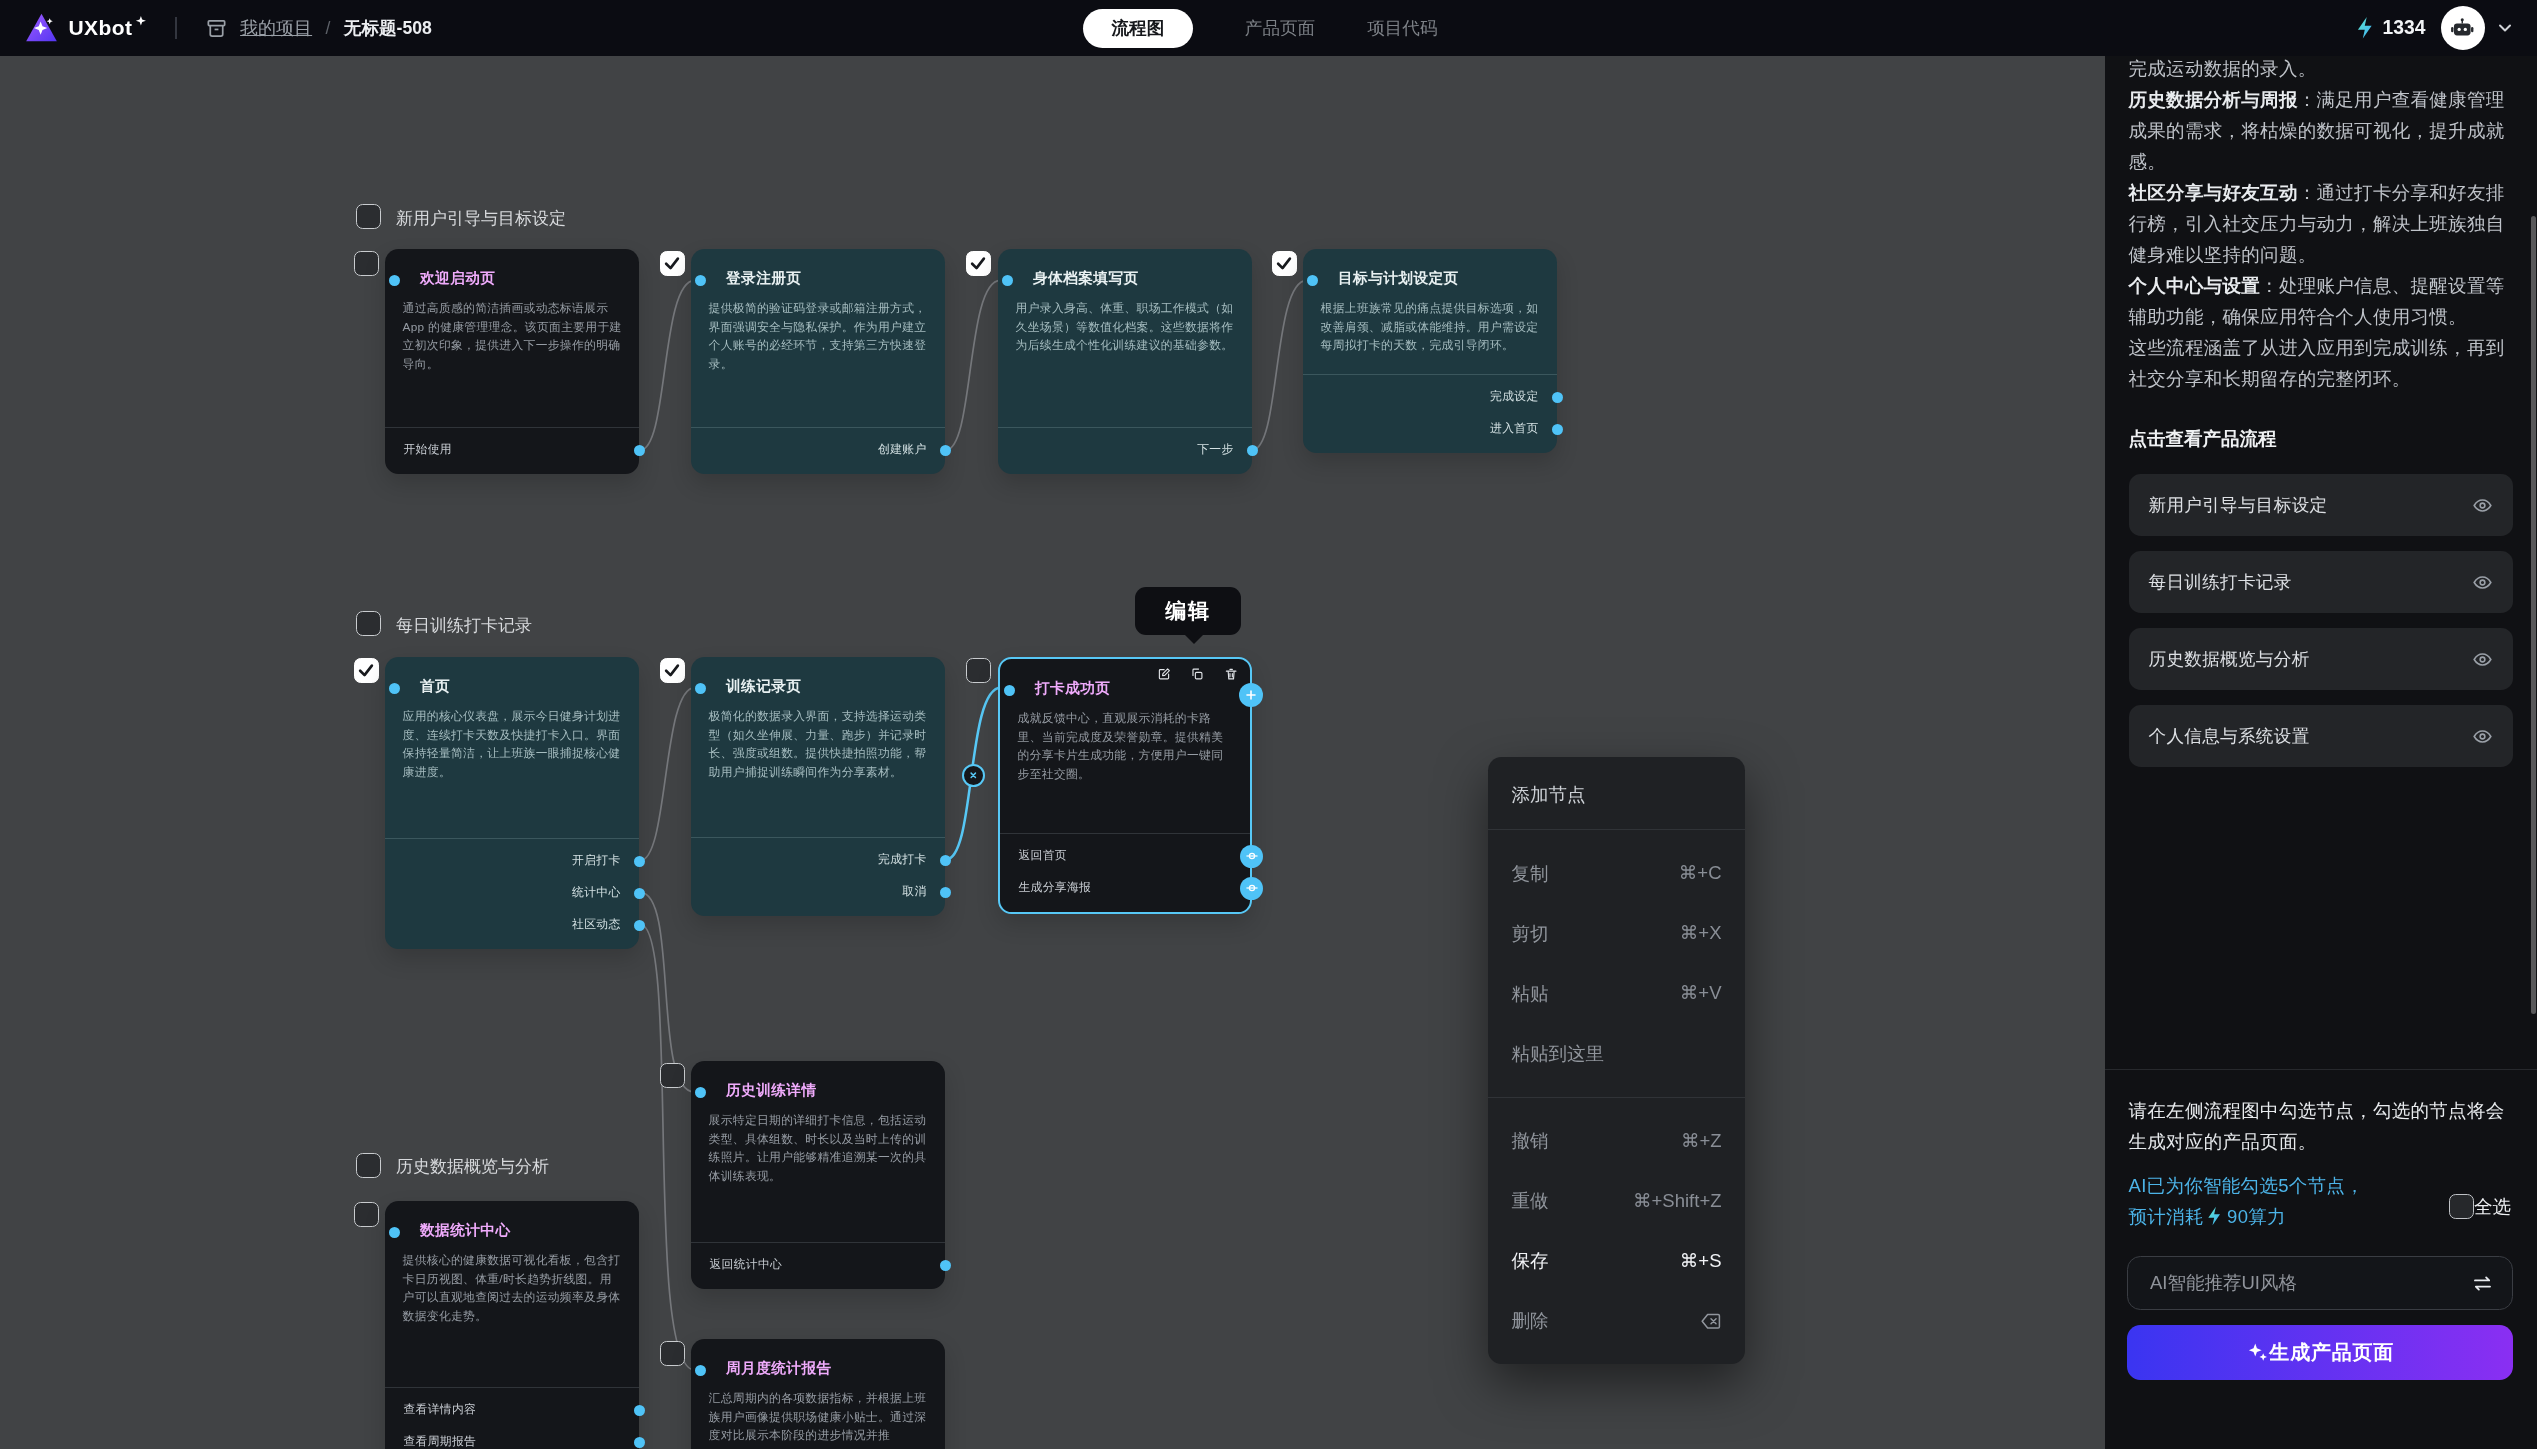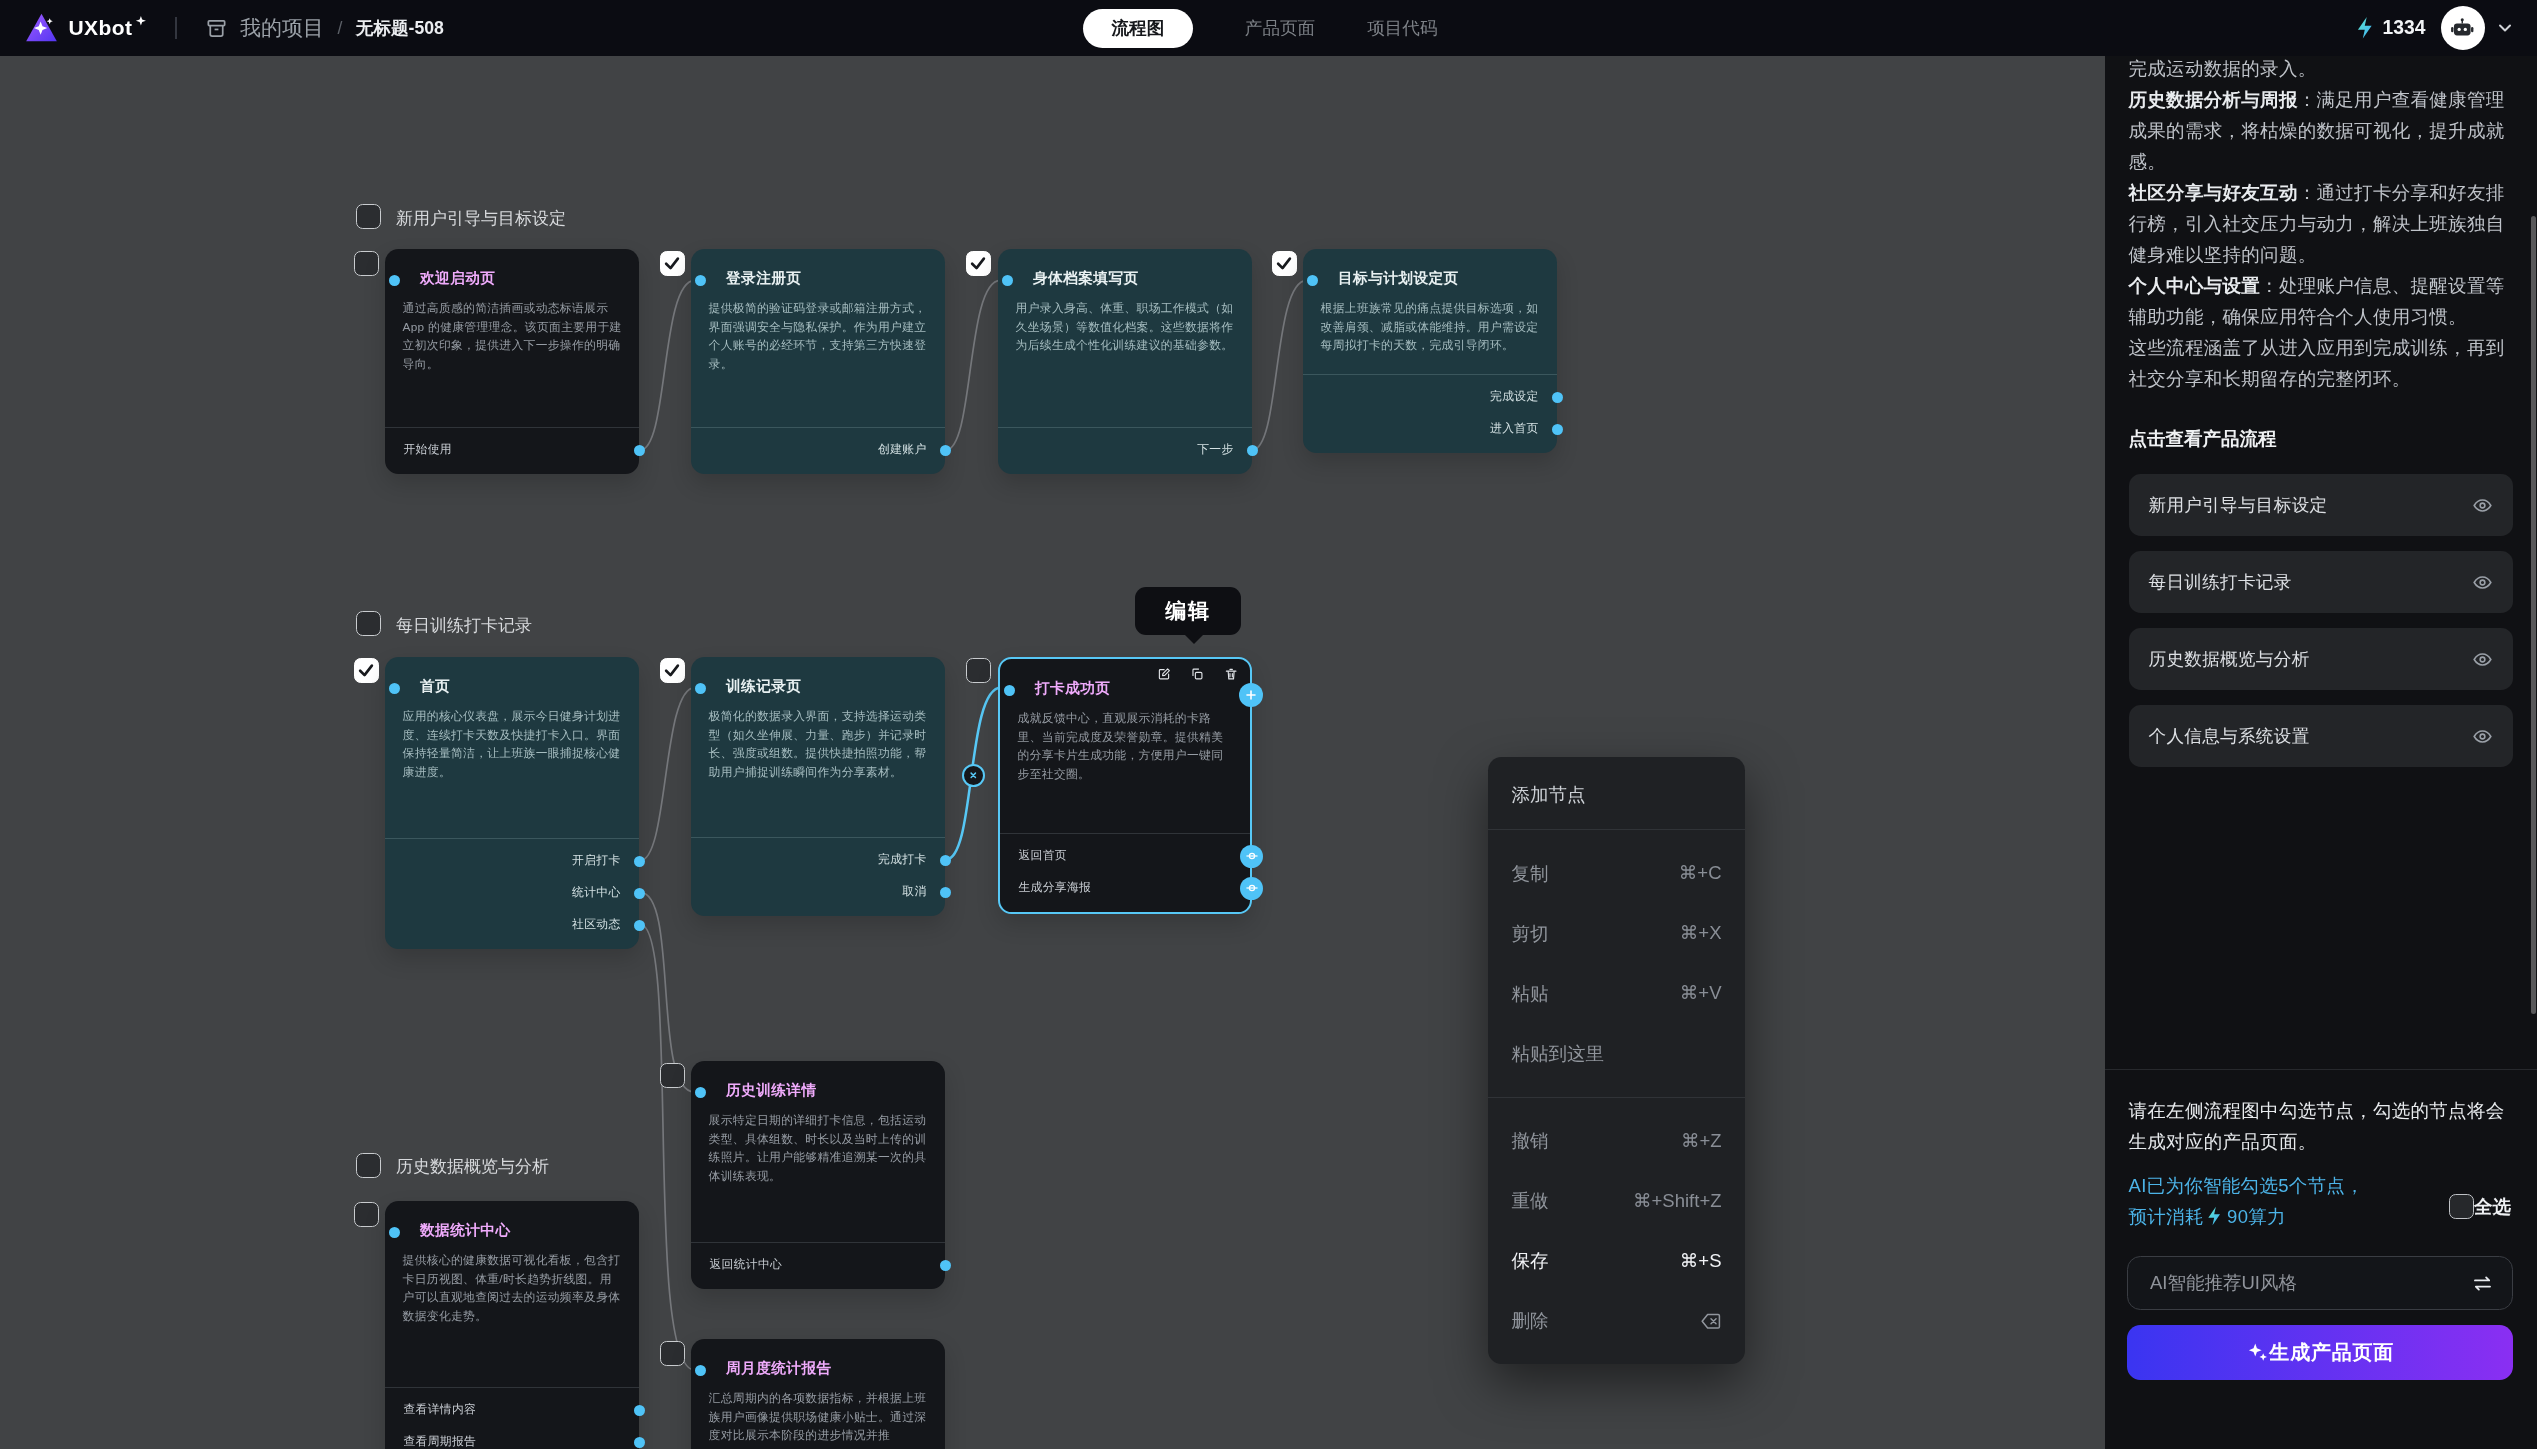--- a/index.html
+++ b/index.html
@@ -6,21 +6,21 @@
   #stage{position:relative;width:2538px;height:1449px;overflow:hidden;background:#414345;
          font-family:"Liberation Sans",sans-serif;-webkit-font-smoothing:antialiased;}
   
   .topbar{position:absolute;top:0;left:0;width:2538px;height:56px;background:#0b0c12;z-index:50;
           display:flex;align-items:center;padding:0 23.5px;box-sizing:border-box;}
   .logo-mark{width:35px;height:34px;flex:none;}
   .logo-text{color:#fff;font-size:21px;font-weight:700;margin-left:10px;letter-spacing:0.4px;}
   .logo-plus{width:11.8px;height:11.8px;margin:-11.8px 0 0 2.5px;}
   .tb-divider{width:1.7px;height:22px;background:#33363f;margin:0 28.5px;}
   .crumb-icon{width:23px;height:23px;color:#9aa0a7;margin-right:11.8px;}
-  .crumb{color:#9aa0a7;font-size:21px;}
+  .crumb{color:#9aa0a7;font-size:18px;text-decoration:underline;}
   .crumb-sep{color:#5d6168;font-size:17.6px;margin:0 13.4px;}
   .crumb-title{color:#eceef1;font-size:17.6px;font-weight:600;}
   .tabs{position:absolute;left:1083px;top:0;height:56px;display:flex;align-items:center;gap:52px;}
   .tab{color:#7c8086;font-size:17.6px;cursor:pointer;}
   .tab.active{background:#fff;color:#15171b;font-weight:700;border-radius:20px;height:39px;
               display:flex;align-items:center;padding:0 28.5px;}
   .tb-right{margin-left:auto;display:flex;align-items:center;}
   .bolt-h{width:23.5px;height:23.5px;}
   .credits{color:#f2f4f6;font-size:19.3px;font-weight:600;margin:0 15px 0 5px;}
   .avatar{width:44px;height:44px;border-radius:50%;background:#fff;display:flex;align-items:center;justify-content:center;}
@@ -96,21 +96,21 @@
              display:flex;align-items:center;padding:0 20px;color:#dde0e4;font-size:17.6px;letter-spacing:0.3px;}
   .flow-item .eye{margin-left:auto;width:21px;height:21px;color:#9aa0a8;}
   .flow-item .eye svg{width:21px;height:21px;display:block;}
   .sb-thumb{position:absolute;right:2.5px;top:160px;width:4.2px;height:798px;border-radius:2.5px;
             background:rgba(255,255,255,.30);}
   .sb-panel{position:absolute;left:0;right:0;bottom:0;height:380px;border-top:0.8px solid #27292d;
             background:#101114;padding:25px 25px 0 23.5px;box-sizing:border-box;}
   .sb-instruction{color:#e8ebee;font-size:18.5px;line-height:31px;letter-spacing:0.3px;width:388px;}
   .ai-hint{margin-top:12.6px;color:#4cb4e8;font-size:18.5px;line-height:31px;letter-spacing:0.3px;width:285px;}
   .ai-hint .bolt-s{width:20px;height:20px;vertical-align:-3.4px;margin:0 1.7px;}
-  .select-all{position:absolute;right:27px;top:124px;display:flex;align-items:center;gap:0;font-weight:bold;}
+  .select-all{position:absolute;right:27px;top:124px;display:flex;align-items:center;gap:0;}
   .select-all .cbx2{width:25px;height:25px;border-radius:6.7px;background:#26282b;border:1.7px solid #bfc2c6;
                     box-sizing:border-box;}
   .select-all span{color:#eef0f3;font-size:18.5px;}
   .style-input{position:absolute;left:22px;top:186px;width:386px;height:54px;border-radius:13.4px;
                border:1.7px solid #3a3d43;background:#131519;box-sizing:border-box;display:flex;align-items:center;}
   .style-input input{flex:1;background:transparent;border:0;outline:none;color:#dfe2e6;font-size:18.5px;
                padding:0 0 0 22px;font-family:"Liberation Sans",sans-serif;}
   .style-input input::placeholder{color:#8f939a;}
   .swap{width:23px;height:23px;margin-right:18.5px;flex:none;}
   .gen-btn{position:absolute;left:22px;top:255px;width:386px;height:55px;border-radius:13.4px;border:0;

